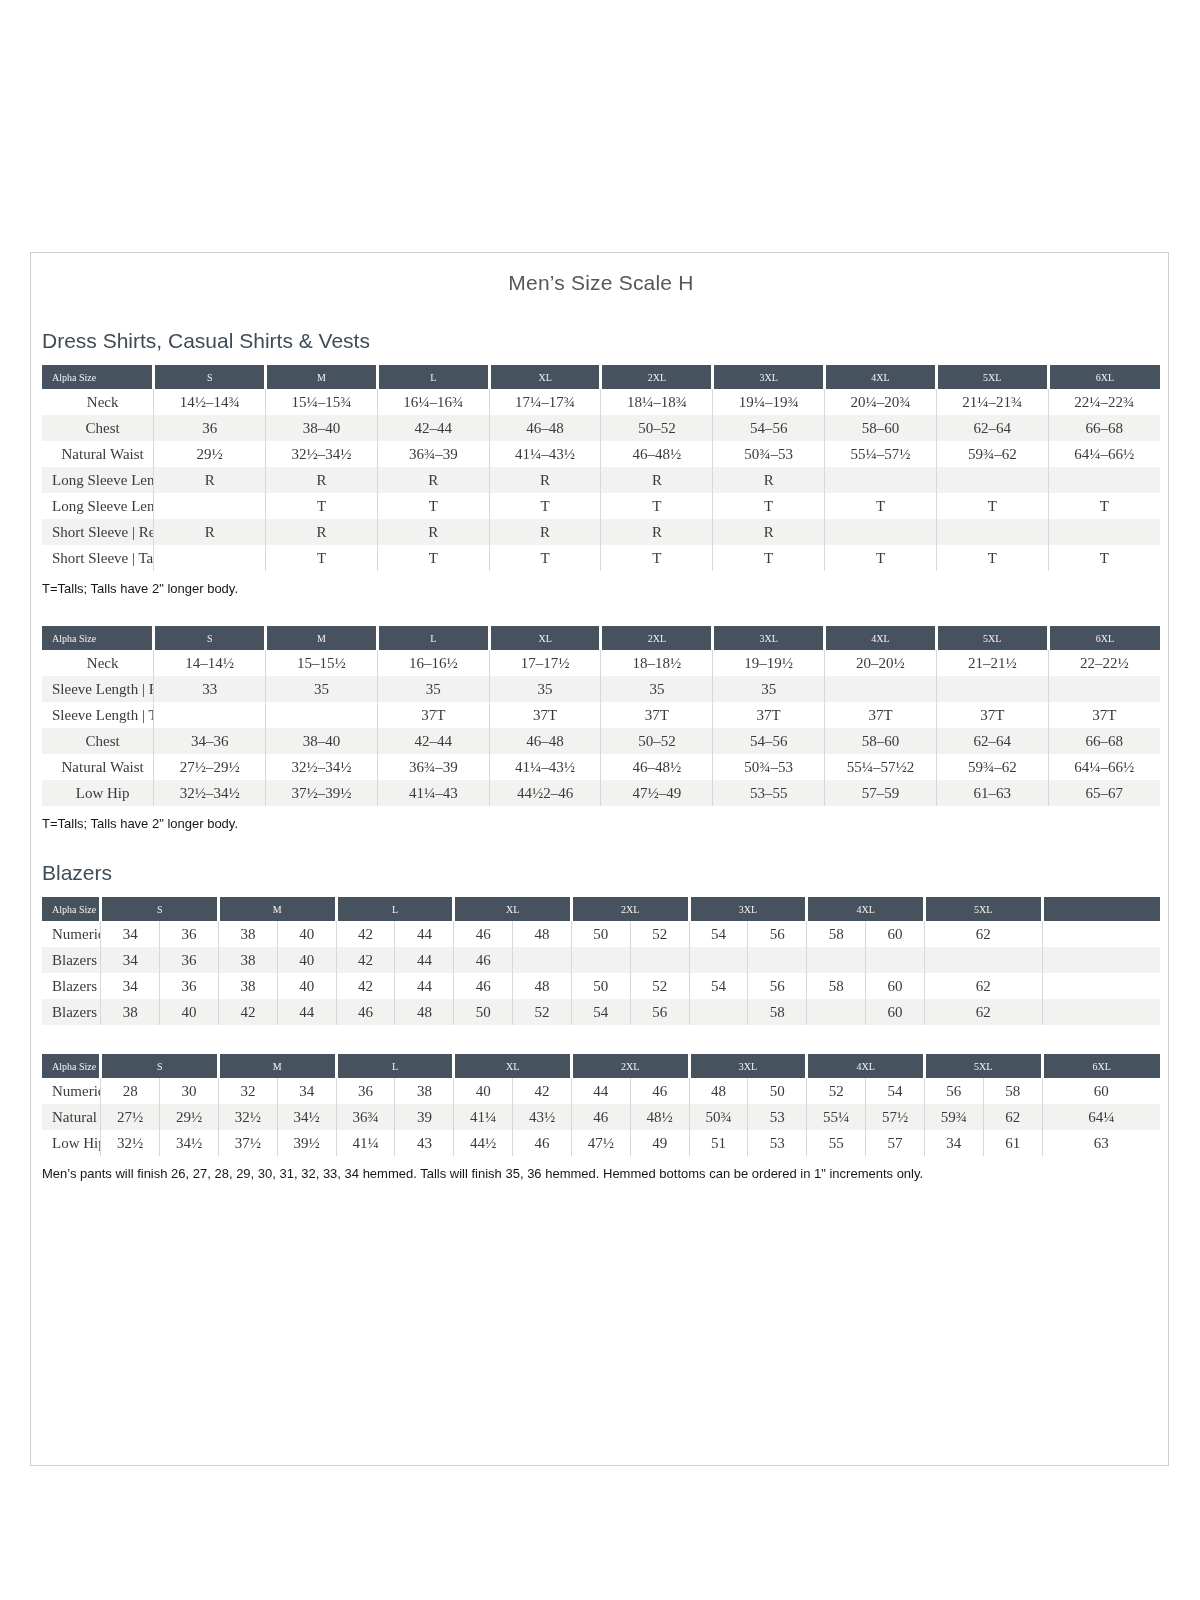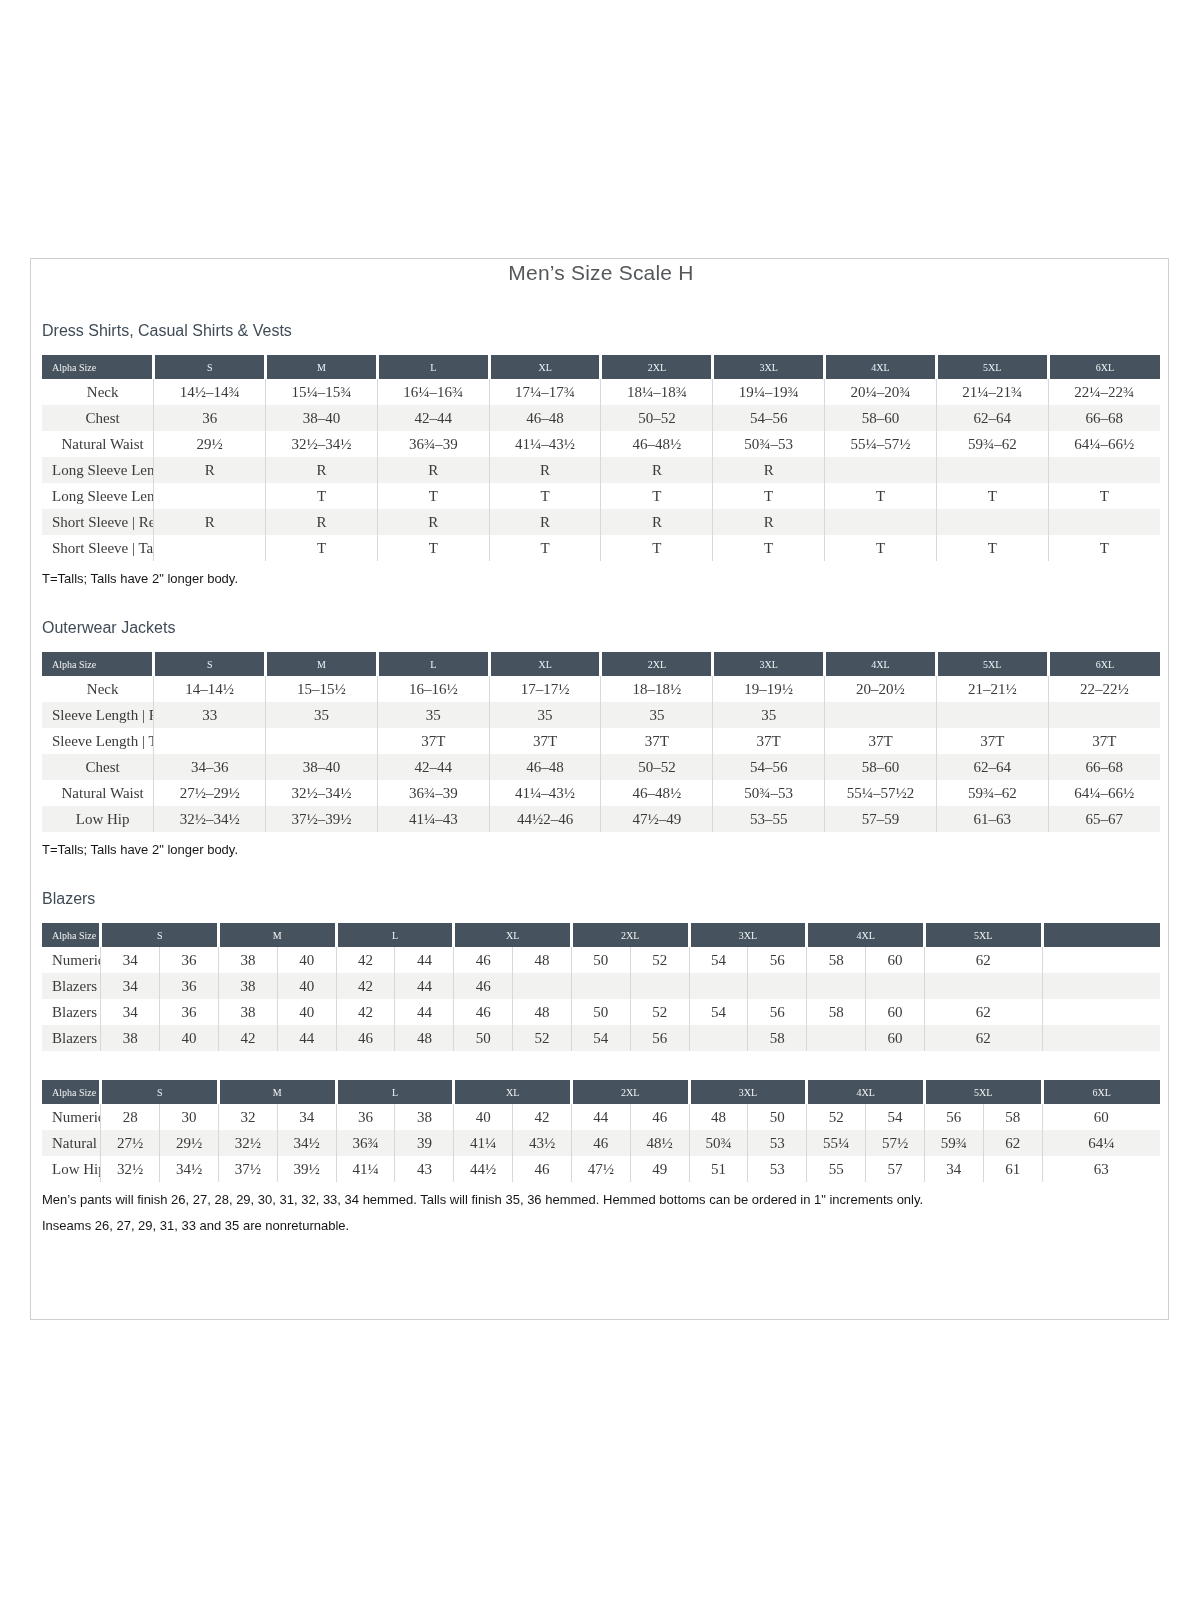--- a/index.html
+++ b/index.html
@@ -1,29 +1,29 @@
 <!DOCTYPE html>
 <html style="--header-bg: #46535e; --header-text: #f3f4f5; --stripe-color: #f2f2f1; --line-color: #d8d8d8; --box-border: #cdd0d2; --heading-color: #3f4c57; --title-color: #54585a; --cell-color: #3a3a3a; --footnote-color: #161616;"><head>
 <meta charset="utf-8">
 <style>
   * { margin:0; padding:0; box-sizing:border-box; }
   html, body { width:1200px; height:1600px; background:#ffffff; font-family:"Liberation Sans", sans-serif; }
   .page-box {
-    position:absolute; left:30px; top:258px; width:1139px; height:1062px;
+    position:absolute; left:30px; top:252px; width:1139px; height:1214px;
     background:#fff; border:1px solid var(--box-border, #cdd0d2);
-    padding:2px 8px 0 11px;
+    padding:18px 8px 0 11px;
   }
   .page-title {
     font-size:21px; line-height:24px; font-weight:400; letter-spacing:.2px;
     color:var(--title-color, #54585a); text-align:center; margin-bottom:34px;
   }
   .section { margin-top:29px; }
   .section:first-child { margin-top:0; }
   .section-heading {
-    font-size:16px; line-height:24px; font-weight:400;
+    font-size:21px; line-height:24px; font-weight:400;
     color:var(--heading-color, #3f4c57); margin-bottom:12px;
   }
   table.size-table {
     width:1118px; border-collapse:collapse; table-layout:fixed;
     font-family:"Liberation Serif", serif;
   }
   table.size-table th {
     background:var(--header-bg, #46535e); color:var(--header-text, #f3f4f5);
     font-weight:400; font-size:10px; height:24px; text-align:center;
     border-left:3px solid #ffffff; overflow:hidden; white-space:nowrap;
@@ -146,21 +146,20 @@
               <td class="data-cell">T</td>
               <td class="data-cell">T</td>
               <td class="data-cell">T</td>
               <td class="data-cell">T</td>
             </tr>
           </tbody>
         </table>
         <div class="footnote">T=Talls; Talls have 2" longer body.</div>
       </section>
       <section class="section">
-        <div class="section-heading">Outerwear Jackets</div>
         <table class="size-table">
           <thead>
             <tr class="header-row">
               <th class="label-head">Alpha Size</th>
               <th class="size-head">S</th>
               <th class="size-head">M</th>
               <th class="size-head">L</th>
               <th class="size-head">XL</th>
               <th class="size-head">2XL</th>
               <th class="size-head">3XL</th>
@@ -416,16 +415,15 @@
               <td class="data-cell sub">53</td>
               <td class="data-cell sub">55</td>
               <td class="data-cell sub">57</td>
               <td class="data-cell sub">34</td>
               <td class="data-cell sub">61</td>
               <td class="data-cell merged" colspan="2">63</td>
             </tr>
           </tbody>
         </table>
         <div class="footnote">Men’s pants will finish 26, 27, 28, 29, 30, 31, 32, 33, 34 hemmed. Talls will finish 35, 36 hemmed. Hemmed bottoms can be ordered in 1" increments only.</div>
-        <div class="footnote">Inseams 26, 27, 29, 31, 33 and 35 are nonreturnable.</div>
       </section>
     </div>
 </div>
 
 </body></html>

